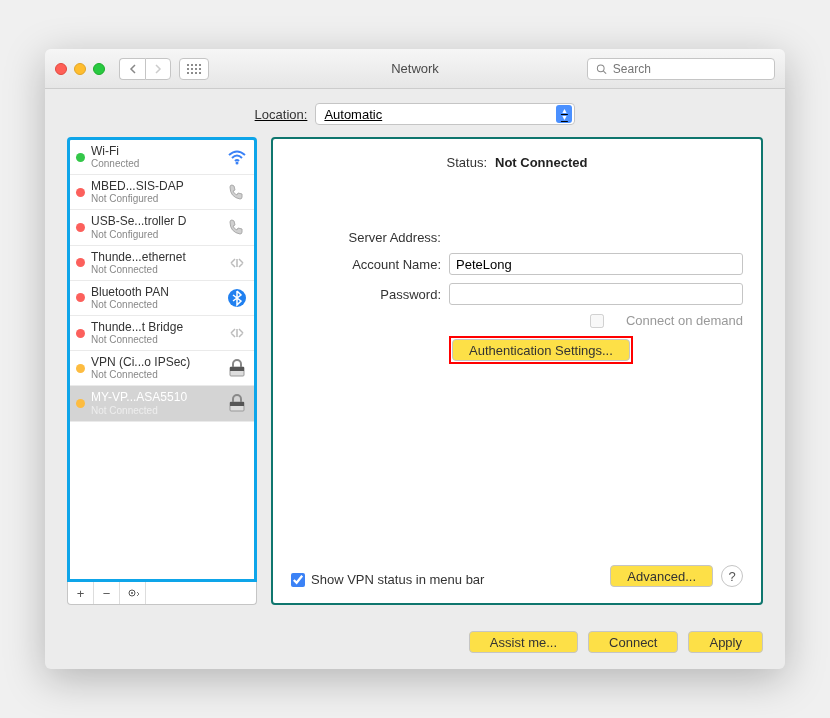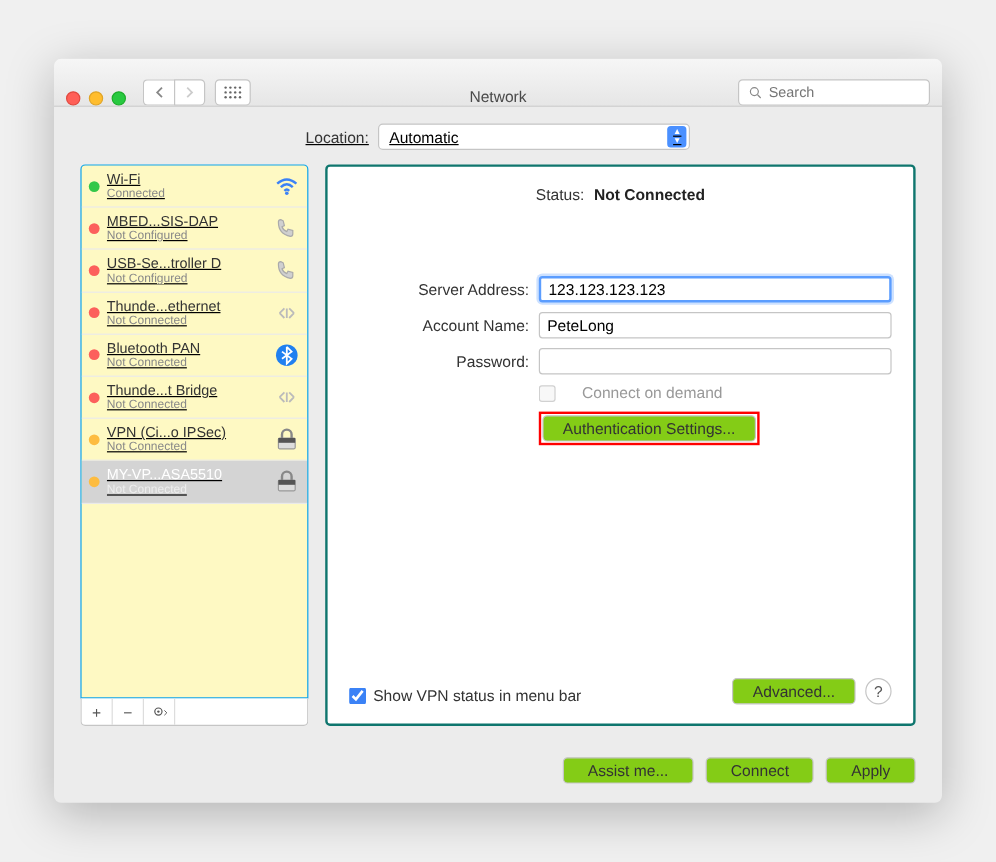--- a/index.html
+++ b/index.html
@@ -14,50 +14,50 @@
   overflow: hidden;
   display: flex;
   flex-direction: column;
 }
 
 .titlebar {
   height: 40px;
   background: linear-gradient(#f6f6f6, #e6e6e6);
   border-bottom: 1px solid #ccc;
   display: flex;
-  align-items: flex-end;
+  align-items: center;
   padding: 0 10px;
   position: relative;
 }
 .traffic { display: flex; gap: 7px; }
 .tl { width: 12px; height: 12px; border-radius: 50%; }
 .tl.red { background: #ff5f57; border: 1px solid #e1493f; }
 .tl.yellow { background: #ffbd2e; border: 1px solid #e0a528; }
 .tl.green { background: #28c940; border: 1px solid #1dad2b; }
 .nav-group { display: flex; margin-left: 14px; }
 .nav-btn { width: 26px; height: 22px; background: #fff; border: 1px solid #c5c5c5; font-size: 14px; color: #888; display:flex;align-items:center;justify-content:center; }
 .nav-btn:first-child { border-radius: 4px 0 0 4px; border-right: none; }
 .nav-btn:last-child { border-radius: 0 4px 4px 0; }
 .grid-btn { width: 30px; height: 22px; margin-left: 8px; background:#fff; border:1px solid #c5c5c5; border-radius:4px; display:flex;align-items:center;justify-content:center; }
 .grid-dots { display:grid; grid-template-columns:repeat(4,2px); grid-template-rows:repeat(3,2px); gap:2px; }
 .grid-dots span { background:#666; border-radius:50%; }
 .title { position:absolute; left:0; right:0; text-align:center; font-size:13px; color:#4a4a4a; pointer-events:none; }
-.search { margin-left:auto; display:flex; align-items:center; background:#fff; border:1px solid #c5c5c5; border-radius:4px; padding:2px 8px; width:160px; height:22px; }
+.search { margin-left:auto; display:flex; align-items:center; background:#fff; border:1px solid #c5c5c5; border-radius:4px; padding:2px 8px; width:188px; height:22px; }
 .search svg { width:12px; height:12px; margin-right:6px; }
 .search input { border:none; outline:none; font-size:12px; width:100%; background:transparent; }
 
 .body { flex:1; padding: 14px 22px; display:flex; flex-direction:column; }
 .location-row { display:flex; align-items:center; justify-content:center; gap:8px; margin-bottom:12px;text-decoration:underline; }
 .location-row label { font-size:13px; color:#333; }
 .select { background:#fff; border:1px solid #c5c5c5; border-radius:4px; height:22px; width:260px; display:flex; align-items:center; justify-content:space-between; padding:0 2px 0 8px; font-size:13px; }
 .select .arrows { width:16px; height:18px; background:#4a90ff; border-radius:3px; display:flex; flex-direction:column; align-items:center; justify-content:center; color:#fff; font-size:7px; line-height:7px; }
 
 .main { flex:1; display:flex; gap:14px; }
 .sidebar { width:190px; display:flex; flex-direction:column; }
-.net-list { flex:1; background:#fef9c3; border:1px solid #0ea5e9; border-radius:4px 4px 0 0; overflow:hidden;text-decoration:underline; }
+.net-list { flex:1; background:#ffffff; border:3px solid #0ea5e9; border-radius:4px 4px 0 0; overflow:hidden; }
 .net-item { display:flex; align-items:center; padding:5px 6px; border-bottom:1px solid #eaeaea; gap:6px; }
 .net-item.selected { background:#d4d4d4; }
 .dot { width:9px; height:9px; border-radius:50%; flex-shrink:0; }
 .dot.green { background:#34c749; }
 .dot.red { background:#fc605c; }
 .dot.yellow { background:#fdbc40; }
 .net-text { flex:1; line-height:1.1; overflow:hidden; }
 .net-name { font-size:12px; color:#333; white-space:nowrap; overflow:hidden; text-overflow:ellipsis; }
 .net-status { font-size:10px; color:#888; }
 .net-item.selected .net-name { color:#fff; }
@@ -67,24 +67,24 @@
 .tb-btn { width:26px; height:22px; border-right:1px solid #ddd; display:flex; align-items:center; justify-content:center; font-size:13px; color:#555; }
 
 .detail { flex:1; background:#fff; border:2px solid #0f766e; border-radius:4px; padding:16px 18px; display:flex; flex-direction:column; }
 .status-row { display:flex; gap:8px; margin-bottom:60px; justify-content:center; }
 .status-row .lbl { font-size:13px; color:#333; text-align:right; }
 .status-row .val { font-size:13px; font-weight:bold; color:#222; }
 .form-row { display:flex; align-items:center; gap:8px; margin-bottom:8px; }
 .form-row .lbl { width:150px; text-align:right; font-size:13px; color:#333; }
 .input { flex:1; height:22px; border:1px solid #c5c5c5; border-radius:3px; padding:0 6px; font-size:13px; background:#fff; }
 .input.focused { border:2px solid #5b9dff; box-shadow:0 0 0 2px rgba(91,157,255,0.3); }
-.check-row { display:flex; align-items:center; gap:22px; margin-left:158px; margin-bottom:8px; font-size:13px; color:#999; }
+.check-row { display:flex; align-items:center; gap:22px; margin-left:158px; margin-bottom:8px; font-size:13px; color:#999;justify-content:flex-end; }
 .check-row input { width:14px; height:14px; }
 .btn-row { margin-left:158px; margin-bottom:8px; }
-.mac-btn { background:#84cc16; border:1px solid #c5c5c5; border-radius:4px; height:22px; padding:0 16px; font-size:13px; color:#333; display:inline-flex; align-items:center; }
+.mac-btn { background:#fde047; border:1px solid #c5c5c5; border-radius:4px; height:22px; padding:0 16px; font-size:13px; color:#333; display:inline-flex; align-items:center; }
 .auth-highlight { border:2.5px solid #ff0000; display:inline-block; padding:1px; }
 .spacer { flex:1; }
 .bottom-row { display:flex; align-items:flex-end; gap:8px; margin-top:8px; }
 .bottom-row .chk { display:flex; align-items:center; gap:6px; font-size:13px; color:#333; }
 .bottom-row input[type=checkbox] { width:14px; height:14px; accent-color:#3b82f6; }
 .help { width:22px; height:22px; border-radius:50%; border:1px solid #c5c5c5; background:#fff; display:flex; align-items:center; justify-content:center; font-size:13px; color:#555; }
 
 .footer { display:flex; justify-content:flex-end; gap:10px; padding:12px 22px 16px; }
 .footer .mac-btn { padding:0 20px; }
 
@@ -269,21 +269,20 @@
       </div>
 
       <div class="detail">
         <div class="status-row">
           <span class="lbl">Status:</span>
           <span class="val">Not Connected</span>
         </div>
 
         <div class="form-row">
           <span class="lbl">Server Address:</span>
-          <input class="input focused" value="123.123.123.123" style="">
         </div>
         <div class="form-row">
           <span class="lbl">Account Name:</span>
           <input class="input" value="PeteLong" style="">
         </div>
         <div class="form-row">
           <span class="lbl">Password:</span>
           <input class="input" type="password" value="" style="">
         </div>
         <div class="check-row">

